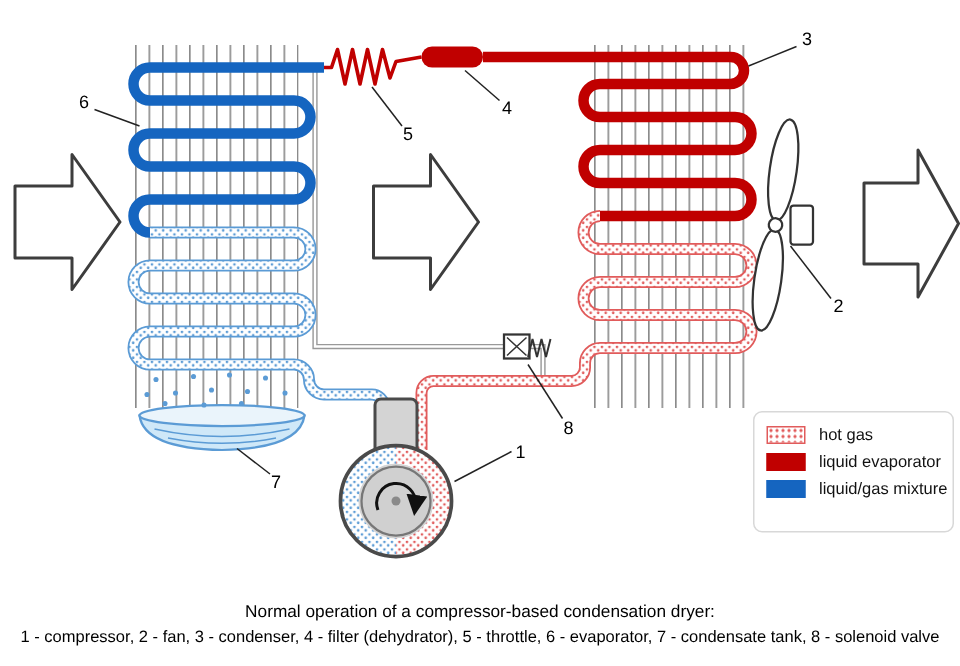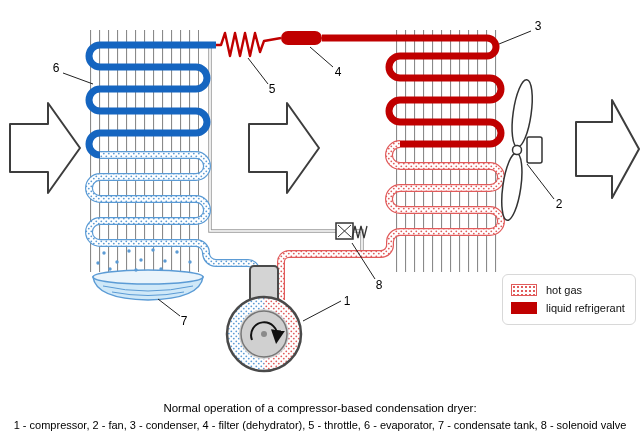--- a/index.html
+++ b/index.html
@@ -1,19 +1,19 @@
 <!DOCTYPE html>
 <html style="--hot-gas: #e15b5b; --gas: #5b9bd5; --liquid-refrigerant: #c00000; --liquid-gas-mixture: #1565c0; --fin-gray: #8a8a8a; --metal-gray: #d4d4d4; --outline-gray: #404040;"><head>
 <meta charset="utf-8">
 <style>
   html,body{margin:0;padding:0;background:#fff;}
   .stage{position:relative;width:640px;height:444px;background:#fff;
          font-family:"Liberation Sans",sans-serif;overflow:hidden;}
   svg{display:block;}
-  .legend{position:absolute;left:502px;top:274px;width:134px;padding:3px 6px 4px 6px;
+  .legend{position:absolute;left:502px;top:274px;width:134px;padding:3px 6px 16px 6px;
           border:1px solid #d8d8d8;border-radius:6px;background:#fff;box-sizing:border-box;}
   .legend-row{display:flex;align-items:center;gap:9px;margin:6px 2px;}
   .swatch{width:26px;height:12px;flex:0 0 auto;box-sizing:border-box;}
   .sw-red-dots{background-color:#fff;border:1px solid var(--hot-gas);
      background-image:radial-gradient(var(--hot-gas) 0.9px, transparent 1.2px);background-size:4px 4px;}
   .sw-blue-dots{background-color:#fff;border:1px solid var(--gas);
      background-image:radial-gradient(var(--gas) 0.9px, transparent 1.2px);background-size:4px 4px;}
   .sw-red-solid{background:var(--liquid-refrigerant);border:1px solid var(--liquid-refrigerant);}
   .sw-blue-solid{background:var(--liquid-gas-mixture);border:1px solid var(--liquid-gas-mixture);}
   .legend-label{font-size:11px;color:#111;white-space:nowrap;}
@@ -149,21 +149,25 @@
   <text class="callout" x="184" y="325" text-anchor="middle">7</text>
 </svg>
 
 <div class="legend">
   <div class="legend-row">
     <span class="swatch sw-red-dots"></span>
     <span class="legend-label">hot gas</span>
   </div>
   <div class="legend-row">
     <span class="swatch sw-red-solid"></span>
-    <span class="legend-label">liquid refrigerant</span>
+    <span class="legend-label">liquid evaporator</span>
+  </div>
+  <div class="legend-row">
+    <span class="swatch sw-blue-solid"></span>
+    <span class="legend-label">liquid/gas mixture</span>
   </div>
 </div>
 
 <div class="caption">
   <div class="caption-title">Normal operation of a compressor-based condensation dryer:</div>
   <div>1 - compressor, 2 - fan, 3 - condenser, 4 - filter (dehydrator), 5 - throttle, 6 - evaporator, 7 - condensate tank, 8 - solenoid valve</div>
 </div>
 
 </div>
 

